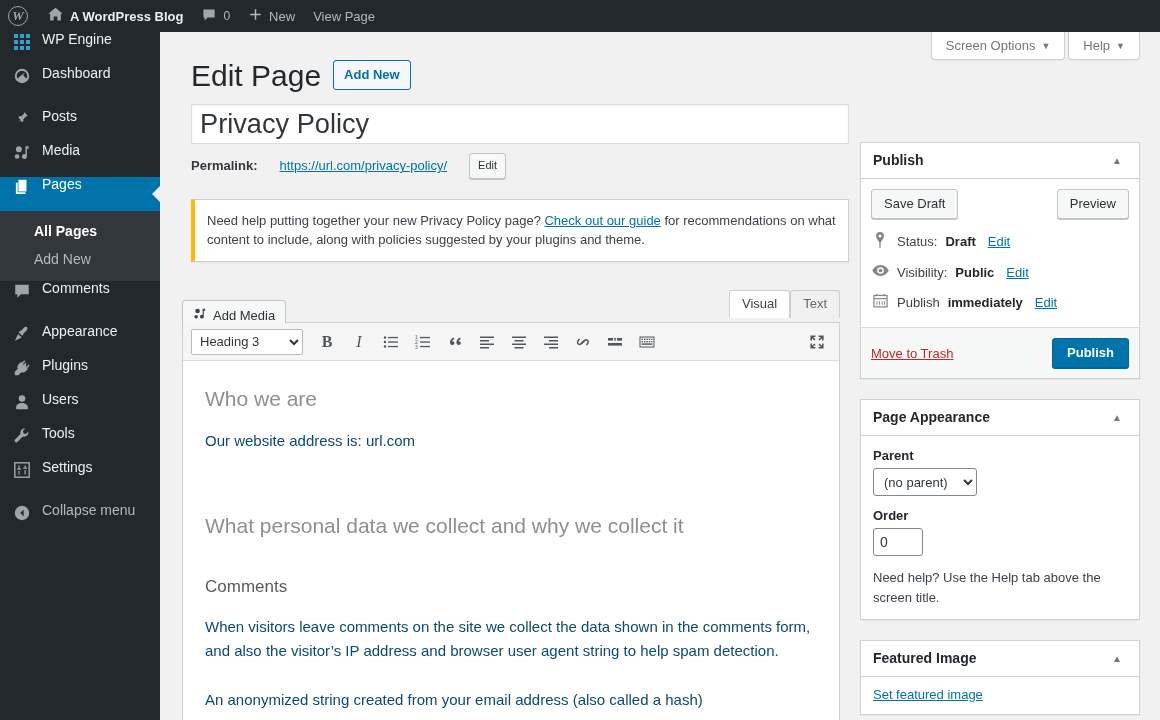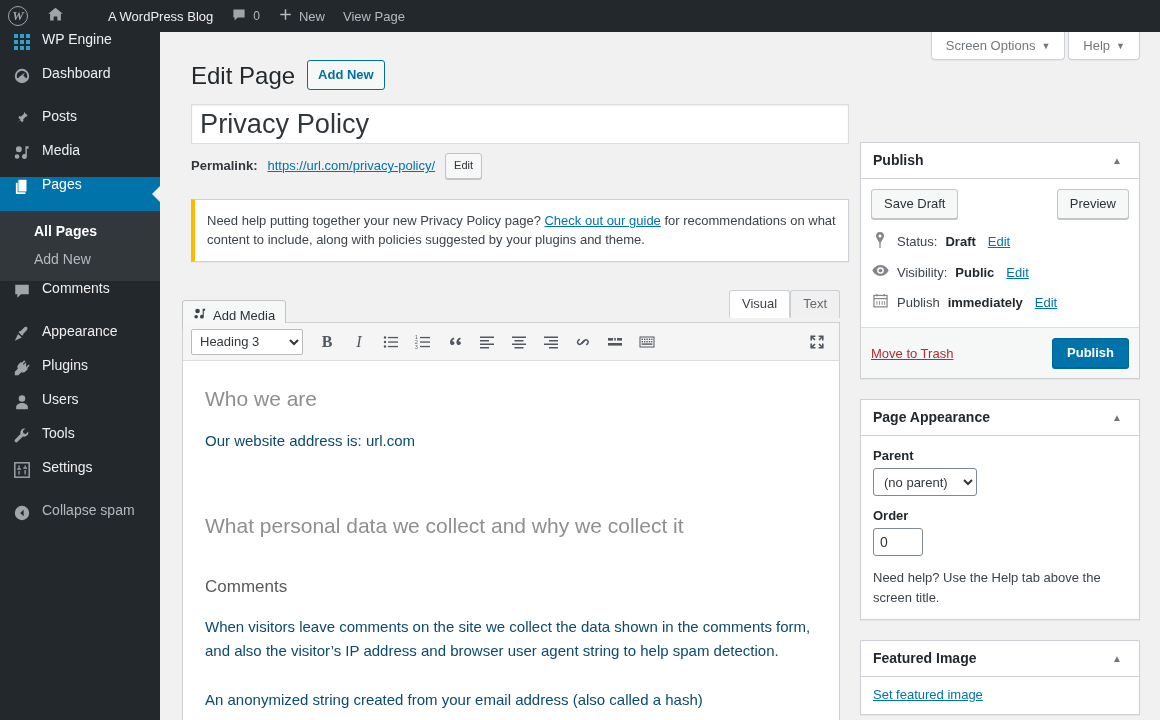--- a/index.html
+++ b/index.html
@@ -15,21 +15,21 @@
   #adminbar {
     position: absolute; top: 0; left: 0; width: 1160px; height: 32px;
     background: #23282d; color: #b4b9be;
     display: flex; align-items: center; font-size: 13px;
   }
   .ab-item {
     height: 32px; display: flex; align-items: center; gap: 6px;
     padding: 0 9px; color: #b4b9be; white-space: nowrap;
   }
   .ab-logo { padding: 0 10px 0 8px; }
-  .ab-site { font-weight: normal; color: #eee; margin-left: 38px; }
+  .ab-site { font-weight: bold; color: #eee; }
   .ab-count {
     background: transparent; color: #b4b9be; font-size: 12px;
   }
   .wp-logo-glyph {
     display:inline-block; width: 20px; height: 20px; border-radius: 50%;
     border: 1.7px solid #a0a5aa; color:#a0a5aa; font-size: 13px;
     font-family: "Liberation Serif", serif; font-weight: bold; font-style: italic;
     text-align:center; line-height: 17px;
   }
 
@@ -81,42 +81,42 @@
     border-radius: 0 0 4px 4px; height: 28px; padding: 0 14px;
     font-size: 13px; color: #72777c; display: flex; align-items: center;
     gap: 6px; box-shadow: 0 1px 1px rgba(0,0,0,.04);
   }
   .screen-meta-toggle .caret { font-size: 9px; }
 
   
   .page-head { padding: 20px 20px 0 22px; }
   .page-title-row { display: flex; align-items: center; gap: 12px; }
   h1.wp-heading {
-    font-size: 24px; font-weight: 400; color: #23282d; line-height: 29px;
+    font-size: 30px; font-weight: 400; color: #23282d; line-height: 29px;
     padding: 9px 0 4px 0;
   }
   .page-title-action {
     display: inline-block; font-size: 13px; font-weight: 600;
     line-height: 2.15384615; min-height: 30px; padding: 0 10px;
     color: #0071a1; background: #f6f7f7; border: 1px solid #0071a1;
     border-radius: 3px; position: relative; top: 2px;
   }
 
   
   #titlediv { margin: 10px 22px 0 22px; }
   #title {
     width: 658px; height: 40px; padding: 3px 8px; font-size: 1.7em;
     line-height: 100%; color: #32373c; background: #fff;
     border: 1px solid #ddd; outline: none;
     font-family: "Liberation Sans", sans-serif; font-weight: 400;
     box-shadow: inset 0 1px 2px rgba(0,0,0,.07);
   }
   #edit-slug-box {
     margin: 9px 0 0 0; font-size: 13px; color: #32373c; font-weight: 600;
-    display: flex; align-items: center; gap: 10px;
+    display: flex; align-items: center; gap: 22px;
   }
   #sample-permalink { font-weight: 400; color: #0073aa; }
   #sample-permalink a { color: #0073aa; text-decoration: underline; }
   #sample-permalink .slug { font-weight: 400; }
   .button-small {
     font-size: 11px; line-height: 2.18; min-height: 24px; padding: 0 8px;
     background: #f6f7f7; border: 1px solid #c3c4c7; border-radius: 3px;
     color: #2c3338; box-shadow: 0 1px 0 #c3c4c7;
   }
 
@@ -422,21 +422,21 @@
 
   <div class="menu-sep"></div>
 
   <a class="menu-item collapse-item">
     <span class="mi-icon">
       <svg width="18" height="18" viewBox="0 0 20 20" fill="currentColor">
           <circle cx="10" cy="10" r="8"></circle>
           <path d="M11.8 6.5 8 10l3.8 3.5z" fill="#23282d"></path>
         </svg>
     </span>
-    <span class="mi-label">Collapse spam</span>
+    <span class="mi-label">Collapse menu</span>
   </a>
 </div>
 
 <div id="main">
 
   <div id="screen-meta-links">
     <button class="screen-meta-toggle">
       <span>Screen Options</span>
       <span class="caret">▼</span>
     </button>

